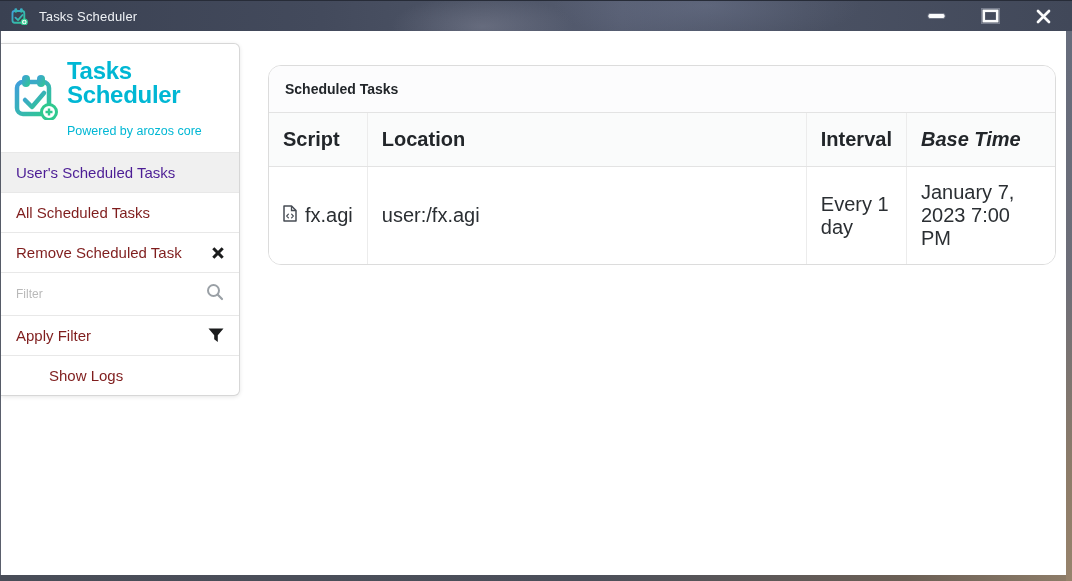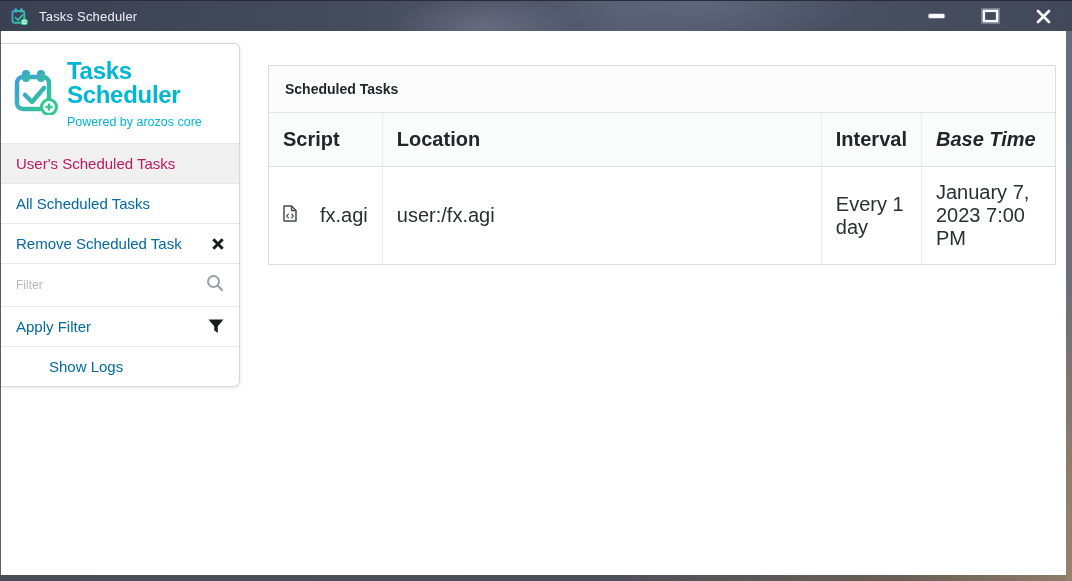--- a/index.html
+++ b/index.html
@@ -50,60 +50,60 @@
     background:#fff;
     border:1px solid #d7d7d7; border-left:none;
     border-radius:0 6px 6px 0;
     box-shadow:0 1px 4px rgba(0,0,0,.10);
   }
   .logo{ display:flex; align-items:center; gap:9px; padding:15px 12px 14px 13px; }
   .logo-text .logo-title{
     font-size:24px; font-weight:bold; color:#00b7d4; line-height:24px; letter-spacing:-0.3px;
   }
   .logo-text .logo-subtitle{
-    font-size:12.5px; color:#00b7d4; margin-top:8px;
+    font-size:12.5px; color:#00b7d4; margin-top:17px;
   }
   .menu{ list-style:none; }
   .menu-item{
     display:flex; align-items:center; justify-content:space-between;
     padding:10px 15px; min-height:40px;
     border-top:1px solid #e8e8e8;
-    font-size:15px; color:#0369a1; cursor:pointer;
-  }
-  .menu-item.active{ background:#f0f0f0; color:#be185d; }
+    font-size:15px; color:#7f1d1d; cursor:pointer;
+  }
+  .menu-item.active{ background:#f0f0f0; color:#4c1d95; }
   .menu-item:last-child{ border-radius:0 0 6px 6px;padding-left:48px; }
   .menu-item .right-icon{ display:flex; align-items:center; }
   .filter-row{
     display:flex; align-items:center; justify-content:space-between;
     padding:10px 15px; min-height:41px; border-top:1px solid #e8e8e8;
   }
   .filter-row input{
     border:none; outline:none; font-size:12px; flex:1;
     font-family:"Liberation Sans", sans-serif; color:#333; background:transparent;
   }
   .filter-row input::placeholder{ color:#b9b9b9; }
 
   
   .panel{
     position:absolute; left:267px; top:34px; width:788px;
-    background:#fff; border:1px solid #dcdcdc; border-radius:1px; overflow:hidden;
+    background:#fff; border:1px solid #dcdcdc; border-radius:13px; overflow:hidden;
   }
   .panel-header{
     padding:15px 16px; font-size:14px; font-weight:bold; color:#22262a;
     background:#fcfcfd; border-bottom:1px solid #e3e3e3;
   }
   table{ width:100%; border-collapse:collapse; font-size:20px; color:#2b2f33; }
   th{
     background:#fafbfb; text-align:left; font-weight:bold; color:#22262a;
     padding:15px 14px; border-bottom:1px solid #e3e3e3; border-right:1px solid #ececec;
   }
   th:last-child{ border-right:none;font-style:italic; }
   td{ padding:14px; border-right:1px solid #ececec; background:#fff; }
   td:last-child{ border-right:none; }
-  .script-cell{ display:flex; align-items:center; gap:23px; }
+  .script-cell{ display:flex; align-items:center; gap:8px; }
 </style>
 </head>
 <body>
 
 <div class="titlebar">
   <span class="app-icon">
     <svg width="17" height="17" viewBox="0 0 44 46">
       <defs>
         <linearGradient id="tg" x1="0" y1="0" x2="1" y2="1">
           <stop offset="0" stop-color="#3f9fdb"></stop>

